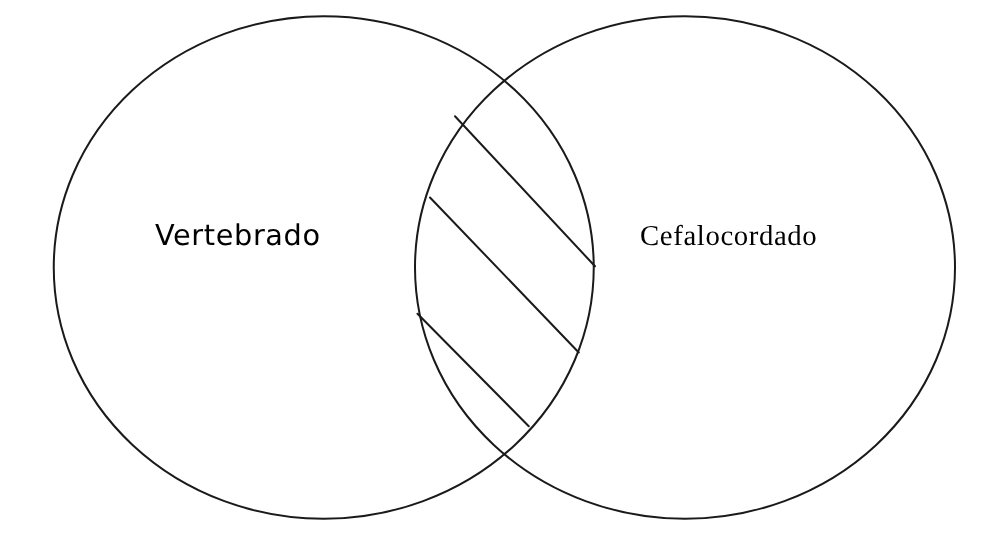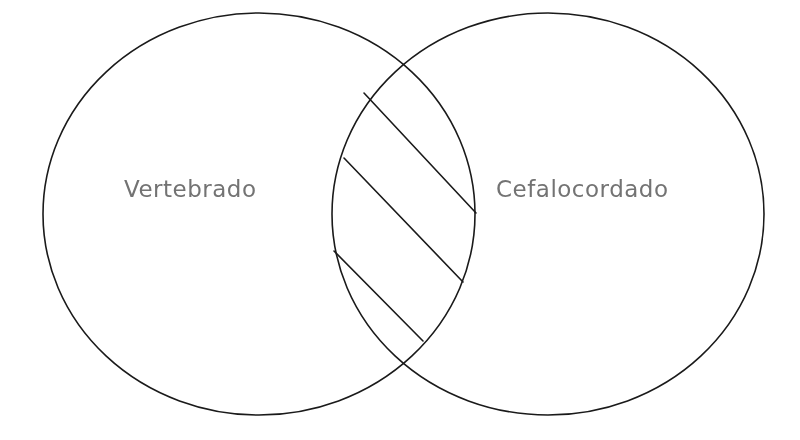--- a/index.html
+++ b/index.html
@@ -4,26 +4,26 @@
   <style>
     html, body { margin: 0; padding: 0; background: #ffffff; }
     body { width: 800px; height: 440px; overflow: hidden; position: relative; }
     #venn { position: absolute; left: 0; top: 0; width: 800px; height: 440px; }
     .set-outline { fill: none; stroke: #1a1a1a; stroke-width: 1.6; }
     .hatch { stroke: #1a1a1a; stroke-width: 1.6; stroke-linecap: round; }
     .set-label {
       position: absolute;
       font-family: "DejaVu Sans", sans-serif;
       font-size: 23px;
-      color: #737373;
+      color: #000000;
       letter-spacing: 0.5px;
       white-space: nowrap;
     }
     #label-left { left: 124px; top: 176px; }
-    #label-right { left: 496px; top: 176px; }
+    #label-right { left: 512px; top: 176px; font-family: Liberation Serif, serif; }
   </style>
 </head>
 <body>
 
 <svg id="venn" viewBox="0 0 800 440" xmlns="http://www.w3.org/2000/svg">
   <ellipse id="set-left" class="set-outline" cx="259" cy="214" rx="216" ry="201" style="stroke: rgb(26, 26, 26);"></ellipse>
   <ellipse id="set-right" class="set-outline" cx="548" cy="214" rx="216" ry="201" style="stroke: rgb(26, 26, 26);"></ellipse>
   <g id="hatch-group">
     <line class="hatch" x1="364" y1="93" x2="476" y2="213" style="stroke: rgb(26, 26, 26);"></line>
     <line class="hatch" x1="344" y1="158" x2="463" y2="282" style="stroke: rgb(26, 26, 26);"></line>

